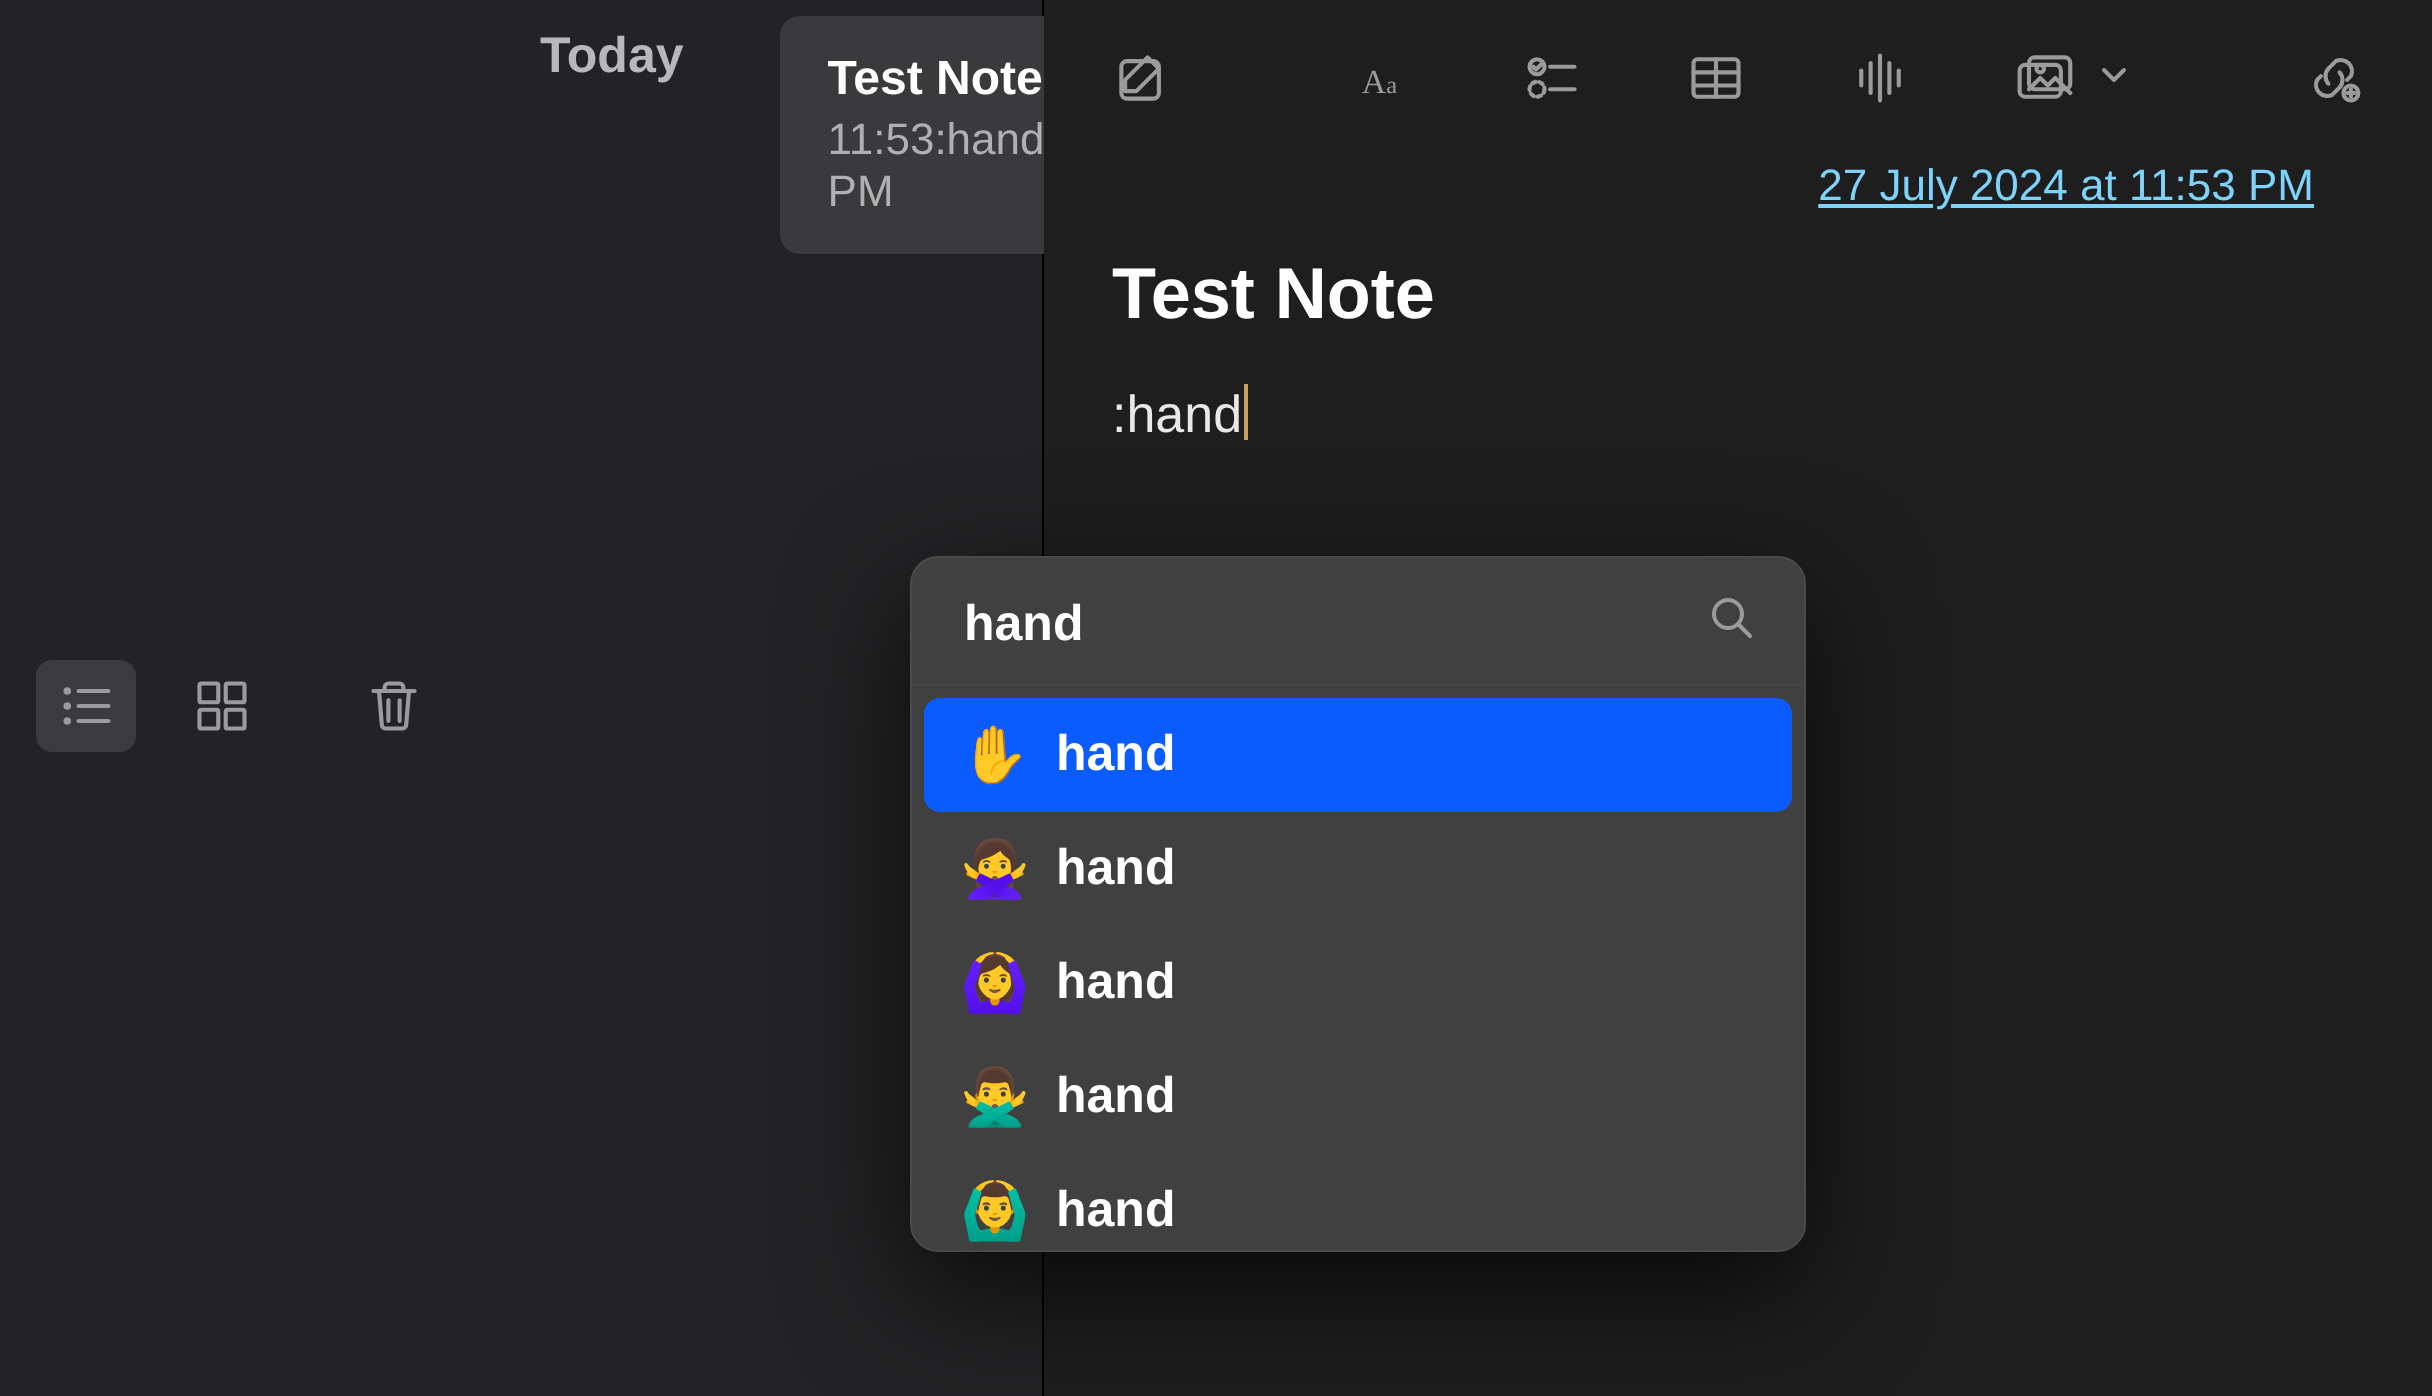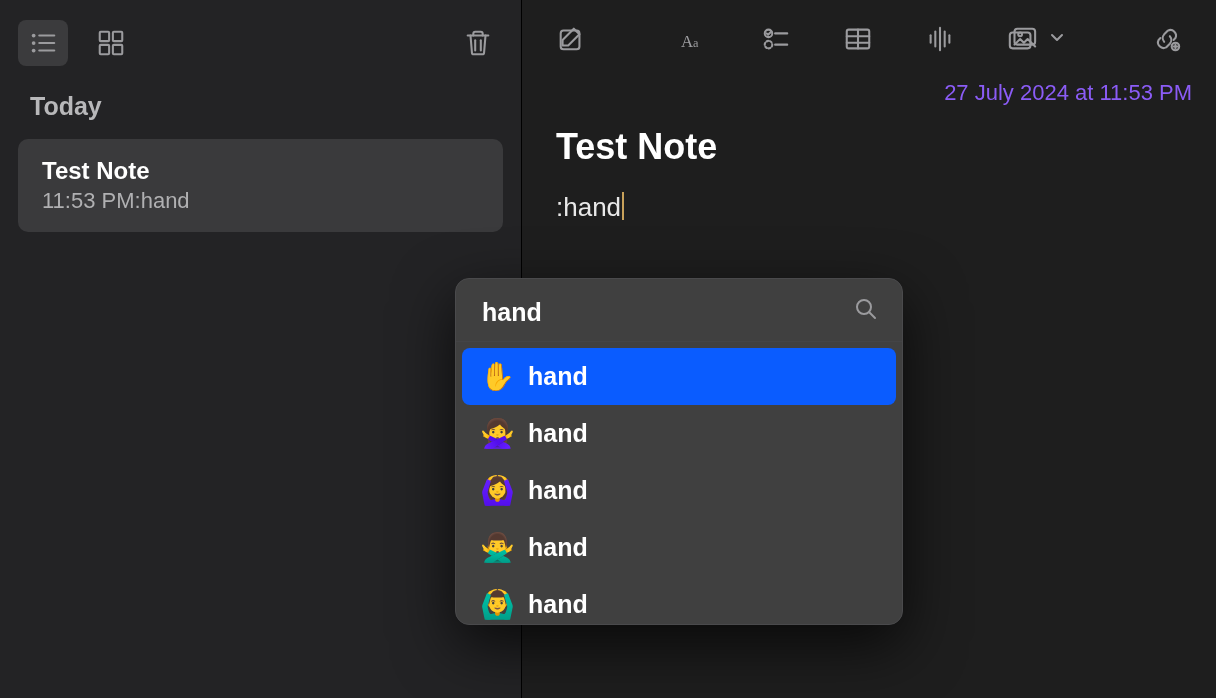--- a/index.html
+++ b/index.html
@@ -15,21 +15,20 @@
     .app {
       display: flex;
       width: 100%;
       height: 100%;
     }
     
     .sidebar {
       width: 522px;
       background: #232325;
       display: flex;
-      flex-direction: column;
       border-right: 1px solid #000;
     }
     .sidebar-toolbar {
       display: flex;
       align-items: center;
       padding: 20px 18px 12px 18px;
       gap: 18px;
     }
     .tb-btn {
       width: 50px;
@@ -94,23 +93,24 @@
       width: 42px;
       height: 42px;
       display: flex;
       align-items: center;
       justify-content: center;
       cursor: pointer;
     }
     .ed-btn svg { width: 30px; height: 30px; }
     .date-line {
       text-align: right;
-      padding: 8px 24px 4px 0;
+      padding: 8px 59px 4px 0;
       font-size: 22px;
-      color: #8b5cf6;
+      color: #7dd3fc;
+      text-decoration: underline;
     }
     .content {
       padding: 10px 34px;
     }
     .content-title {
       font-size: 36px;
       font-weight: 800;
       color: #fff;
       margin-bottom: 24px;
       margin-top: 6px;

